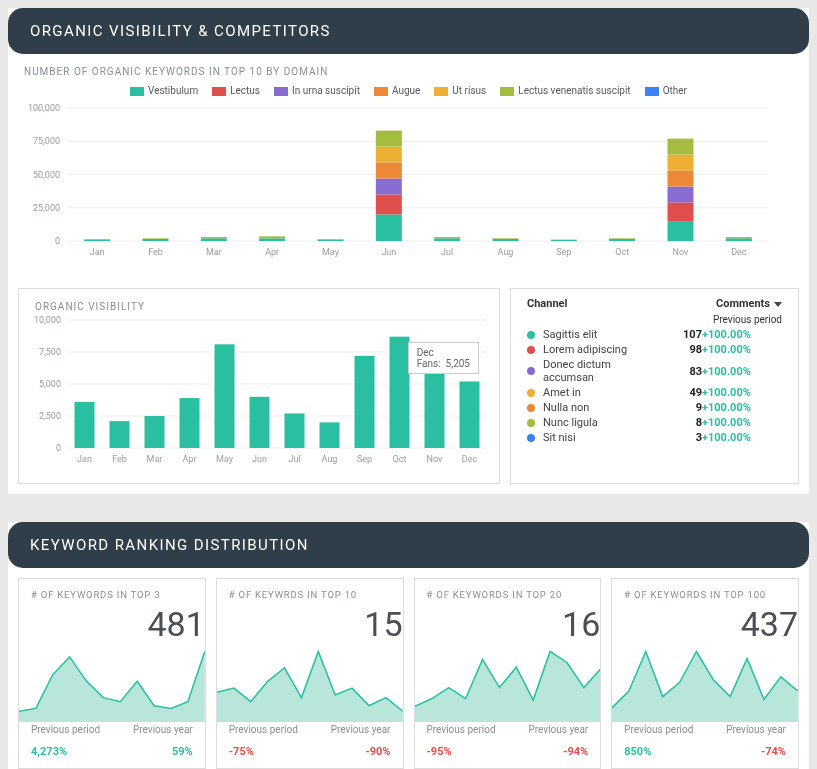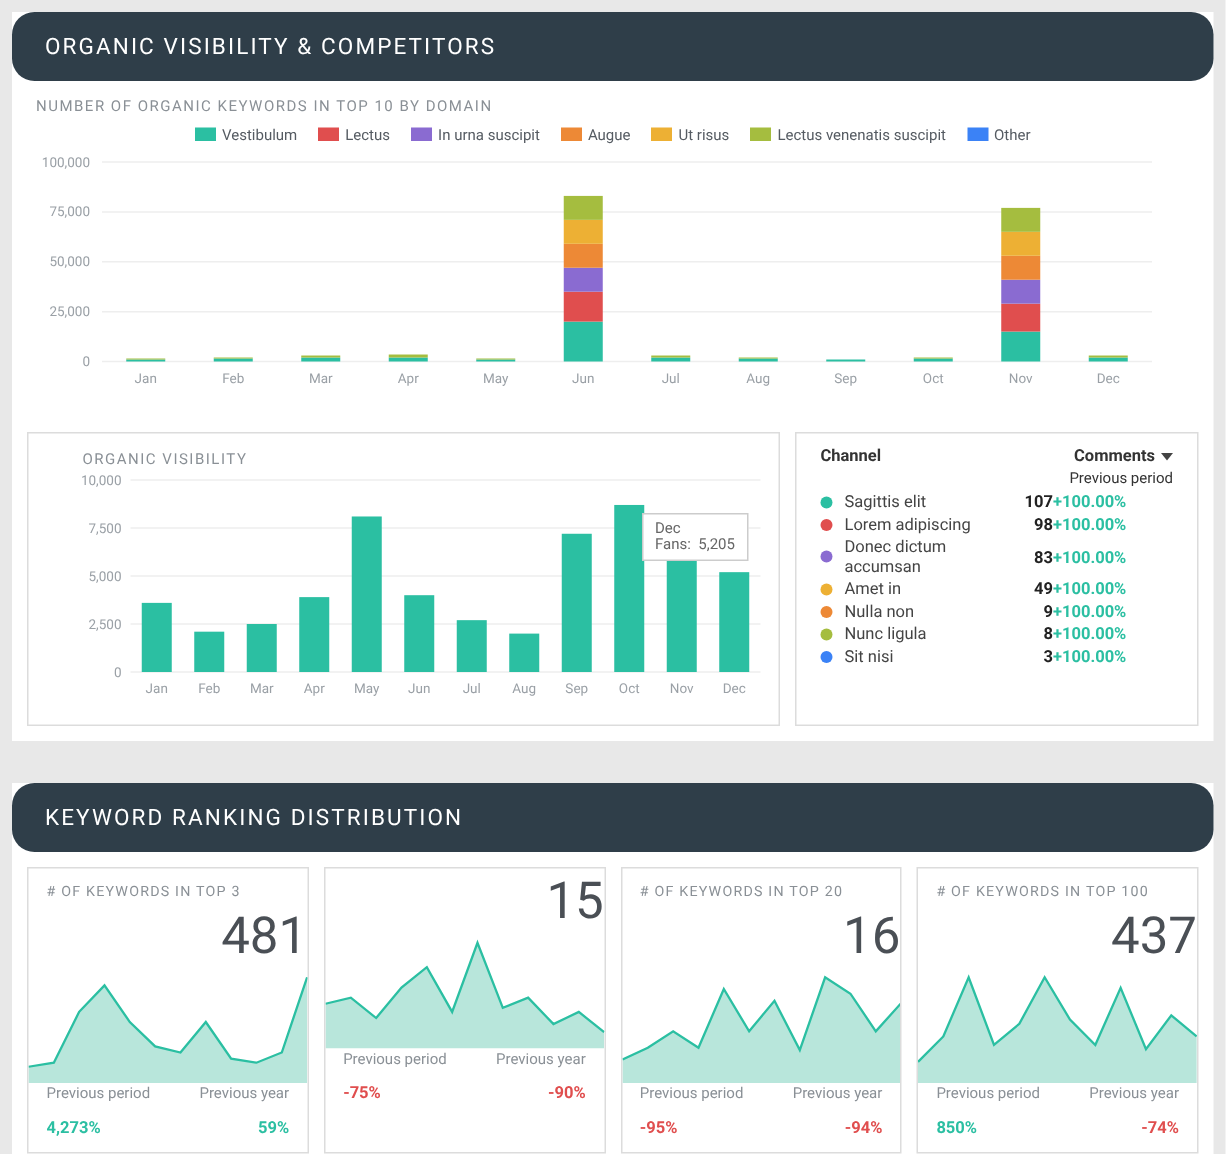--- a/index.html
+++ b/index.html
@@ -32,21 +32,21 @@
   .subhead{
     font-size:10px;letter-spacing:1px;color:var(--muted);
     padding:12px 16px 4px;border-bottom:none;
   }
   
   .row2{display:flex;gap:10px;padding:10px;}
   .card{border:1px solid var(--border);background:#fff;flex:1;position:relative;}
   
   .legend{display:flex;flex-wrap:wrap;gap:14px;justify-content:center;padding:4px 16px 8px;font-size:10px;color:var(--text);}
   .legend span.sw{display:inline-block;width:14px;height:9px;margin-right:4px;vertical-align:middle;}
-  .legend .item{display:inline-flex;align-items:flex-start;}
+  .legend .item{display:inline-flex;align-items:flex-end;}
   
   .chart{position:relative;margin:0 16px 16px 60px;}
   
   .tooltip{
     position:absolute;background:#fff;border:1px solid #ccc;padding:4px 8px;
     font-size:10px;color:#666;white-space:pre;
   }
   
   .tbl{padding:4px 16px 14px;}
   .tbl-h{display:flex;font-weight:700;color:#333;font-size:11px;padding:4px 0;gap:27px;}
@@ -140,21 +140,21 @@
           <rect x="599.5" y="34.589999999999996" width="26" height="15.959999999999999" fill="#a5bd3f"></rect>
           <text x="670.8333333333334" y="151" text-anchor="middle" font-size="9" fill="#9aa0a6">Dec</text>
           <rect x="657.8333333333334" y="134.34" width="26" height="2.66" fill="#2bbfa2"></rect>
           <rect x="657.8333333333334" y="133.01" width="26" height="1.33" fill="#a5bd3f"></rect>
         </g>
       </svg>
   </div>
 
   <div class="row2">
 
-    <div class="card" style="flex:1.15;padding-left:20px;">
+    <div class="card" style="flex:1.15;">
       <div class="subhead">ORGANIC VISIBILITY</div>
       <div style="position:relative;padding:0 12px 14px 48px;">
         <svg id="ov-chart" width="420" height="150" style="overflow: visible;">
             <line x1="0" x2="420" y1="132" y2="132" stroke="#eee"></line>
             <text x="-6" y="135" text-anchor="end" font-size="9" fill="#9aa0a6">0</text>
             <line x1="0" x2="420" y1="100" y2="100" stroke="#eee"></line>
             <text x="-6" y="103" text-anchor="end" font-size="9" fill="#9aa0a6">2,500</text>
             <line x1="0" x2="420" y1="68" y2="68" stroke="#eee"></line>
             <text x="-6" y="71" text-anchor="end" font-size="9" fill="#9aa0a6">5,000</text>
             <line x1="0" x2="420" y1="36" y2="36" stroke="#eee"></line>
@@ -260,20 +260,21 @@
         <div class="foot">
           <span class="l">Previous period</span>
           <span class="r">Previous year</span>
         </div>
         <div class="foot2">
           <span class="pos">4,273%</span>
           <span class="pos">59%</span>
         </div>
       </div>
       <div class="kpi">
+        <div class="lbl"># OF KEYWRDS IN TOP 10</div>
         <div class="big">15</div>
         <svg viewBox="0 0 180 74" preserveAspectRatio="none">
           <path d="M0,74 L0,44.18315018315018 L16.363636363636363,40.11721611721612 L32.72727272727273,53.67032967032967 L49.09090909090909,33.34065934065934 L65.45454545454545,19.78754578754579 L81.81818181818181,49.604395604395606 L98.18181818181819,3.5238095238095326 L114.54545454545455,46.89377289377289 L130.9090909090909,40.11721611721612 L147.27272727272728,57.73626373626374 L163.63636363636363,49.604395604395606 L180,63.15750915750915 L180,74 Z" fill="var(--teal-light)" stroke="none"></path>
           <path d="M0,44.18315018315018 L16.363636363636363,40.11721611721612 L32.72727272727273,53.67032967032967 L49.09090909090909,33.34065934065934 L65.45454545454545,19.78754578754579 L81.81818181818181,49.604395604395606 L98.18181818181819,3.5238095238095326 L114.54545454545455,46.89377289377289 L130.9090909090909,40.11721611721612 L147.27272727272728,57.73626373626374 L163.63636363636363,49.604395604395606 L180,63.15750915750915" fill="none" stroke="var(--teal)" stroke-width="1.5"></path>
         </svg>
         <div class="foot">
           <span class="l">Previous period</span>
           <span class="r">Previous year</span>
         </div>
         <div class="foot2">

